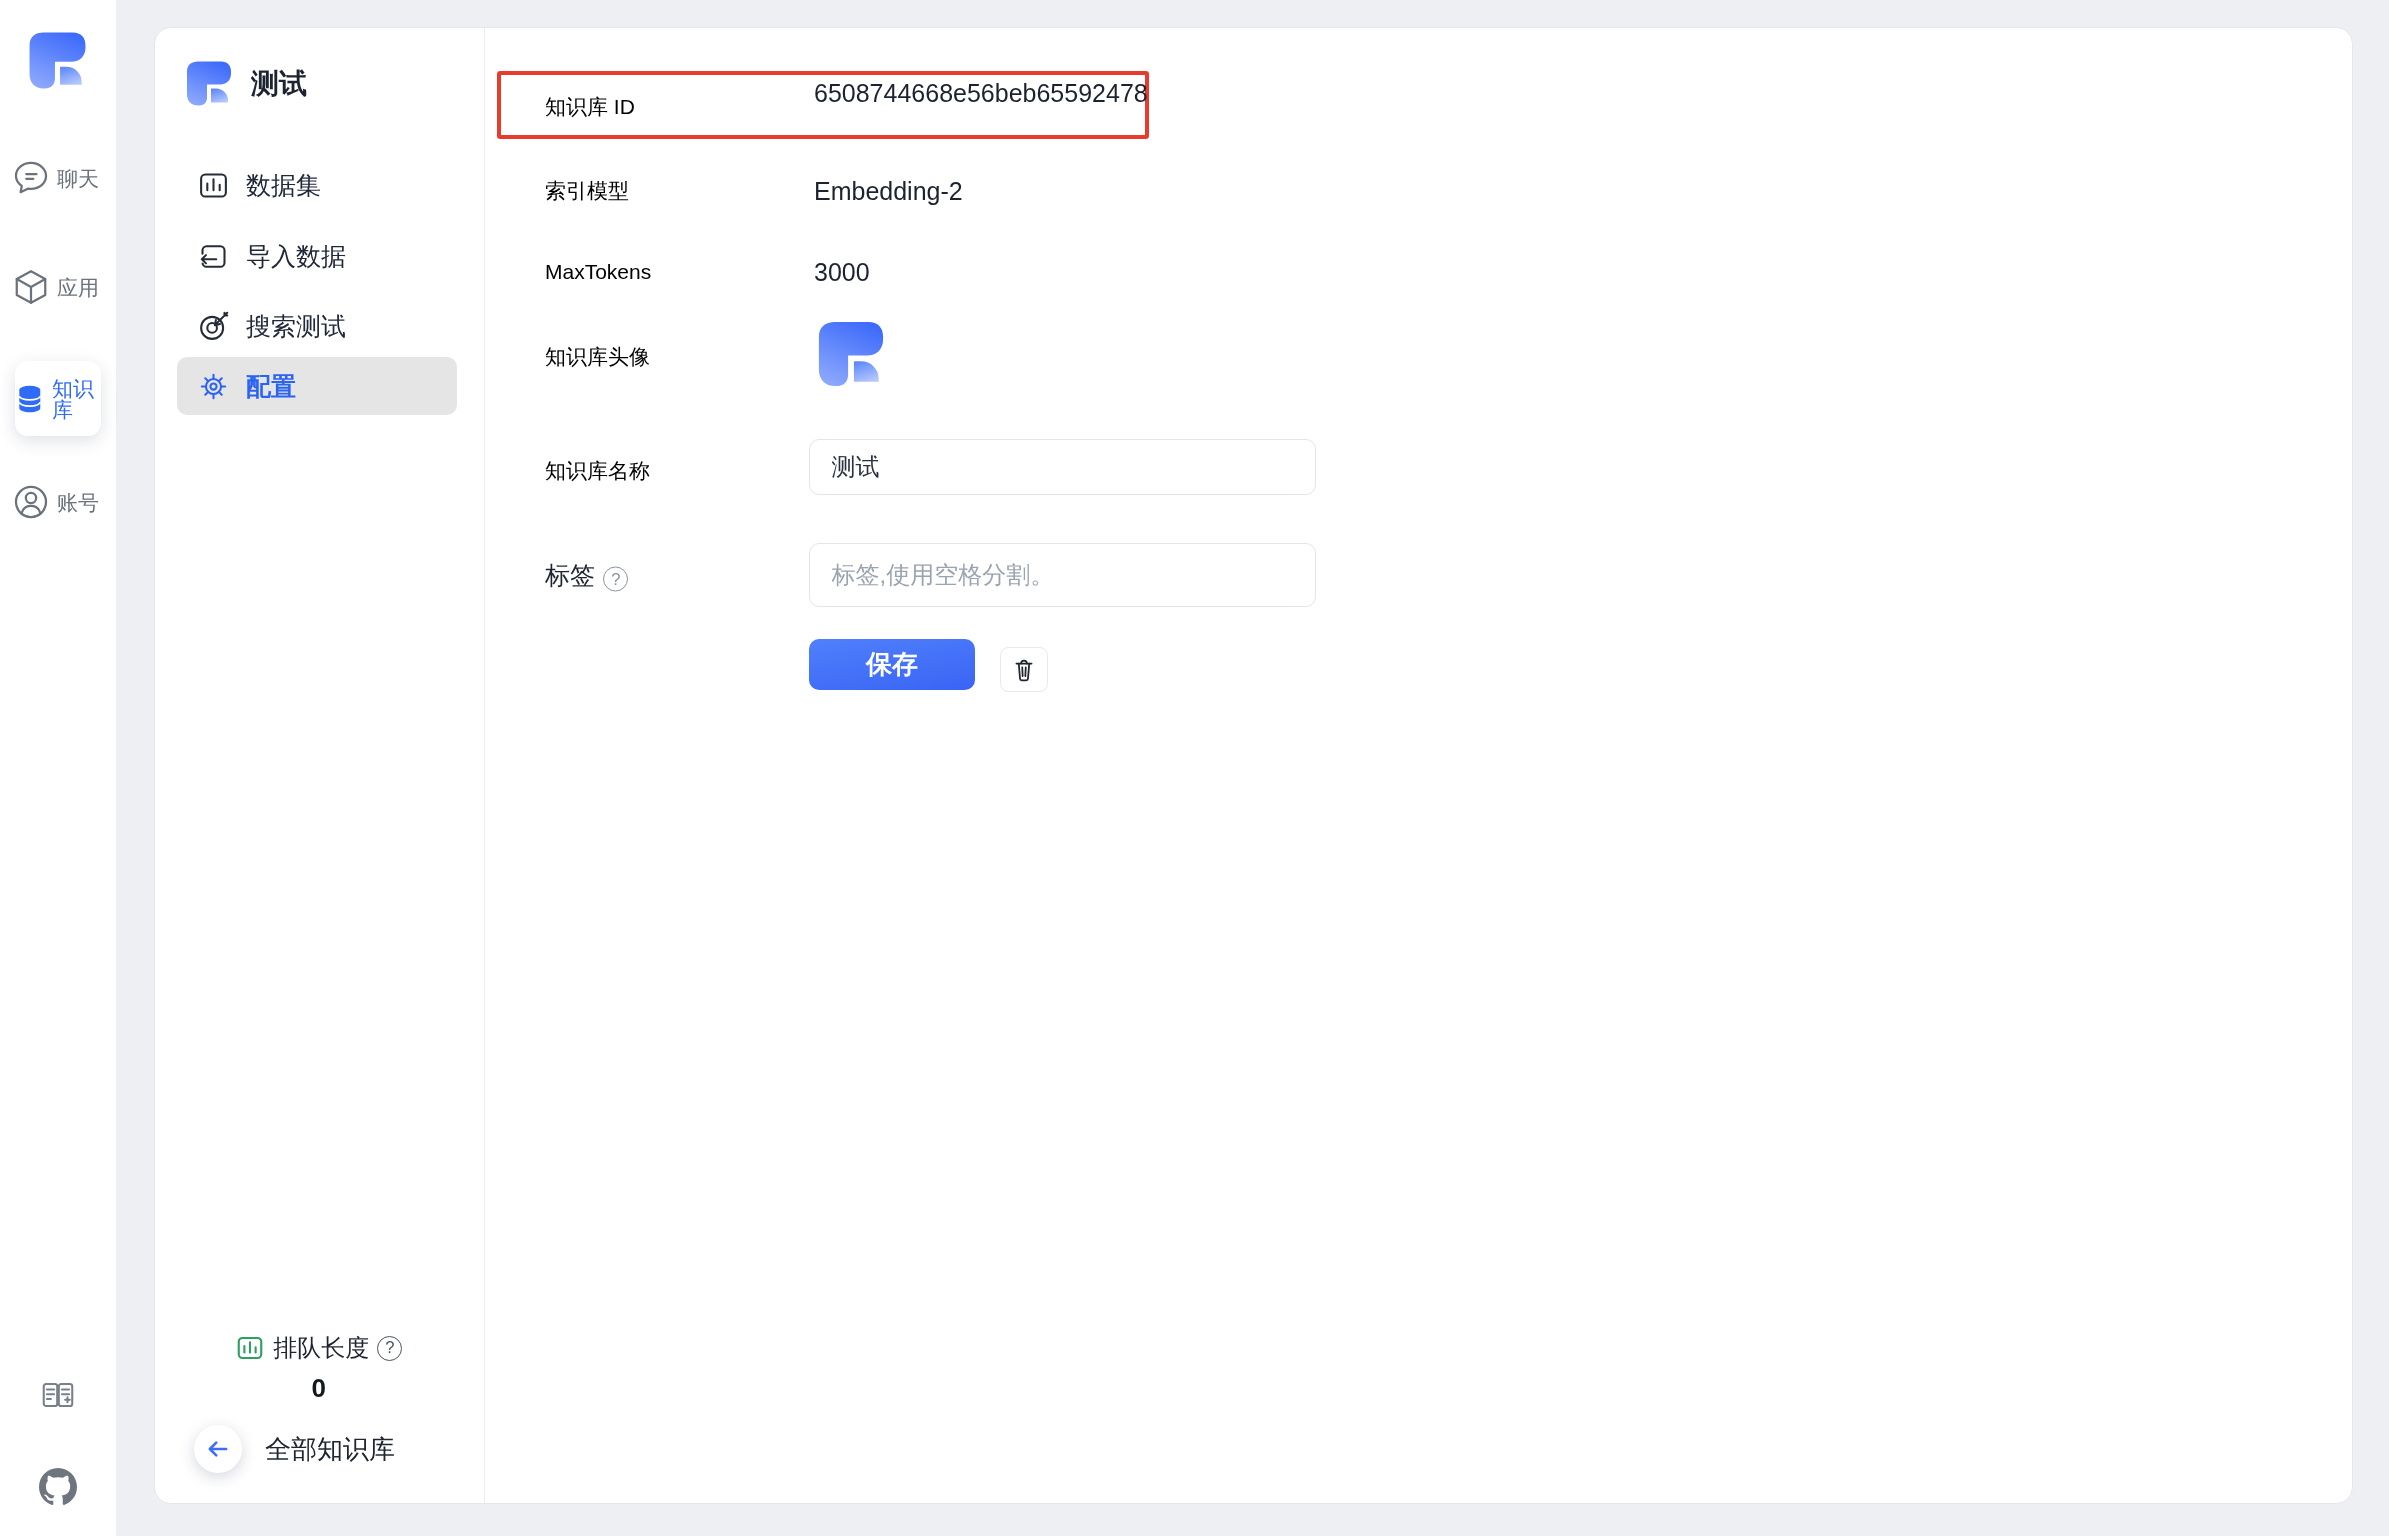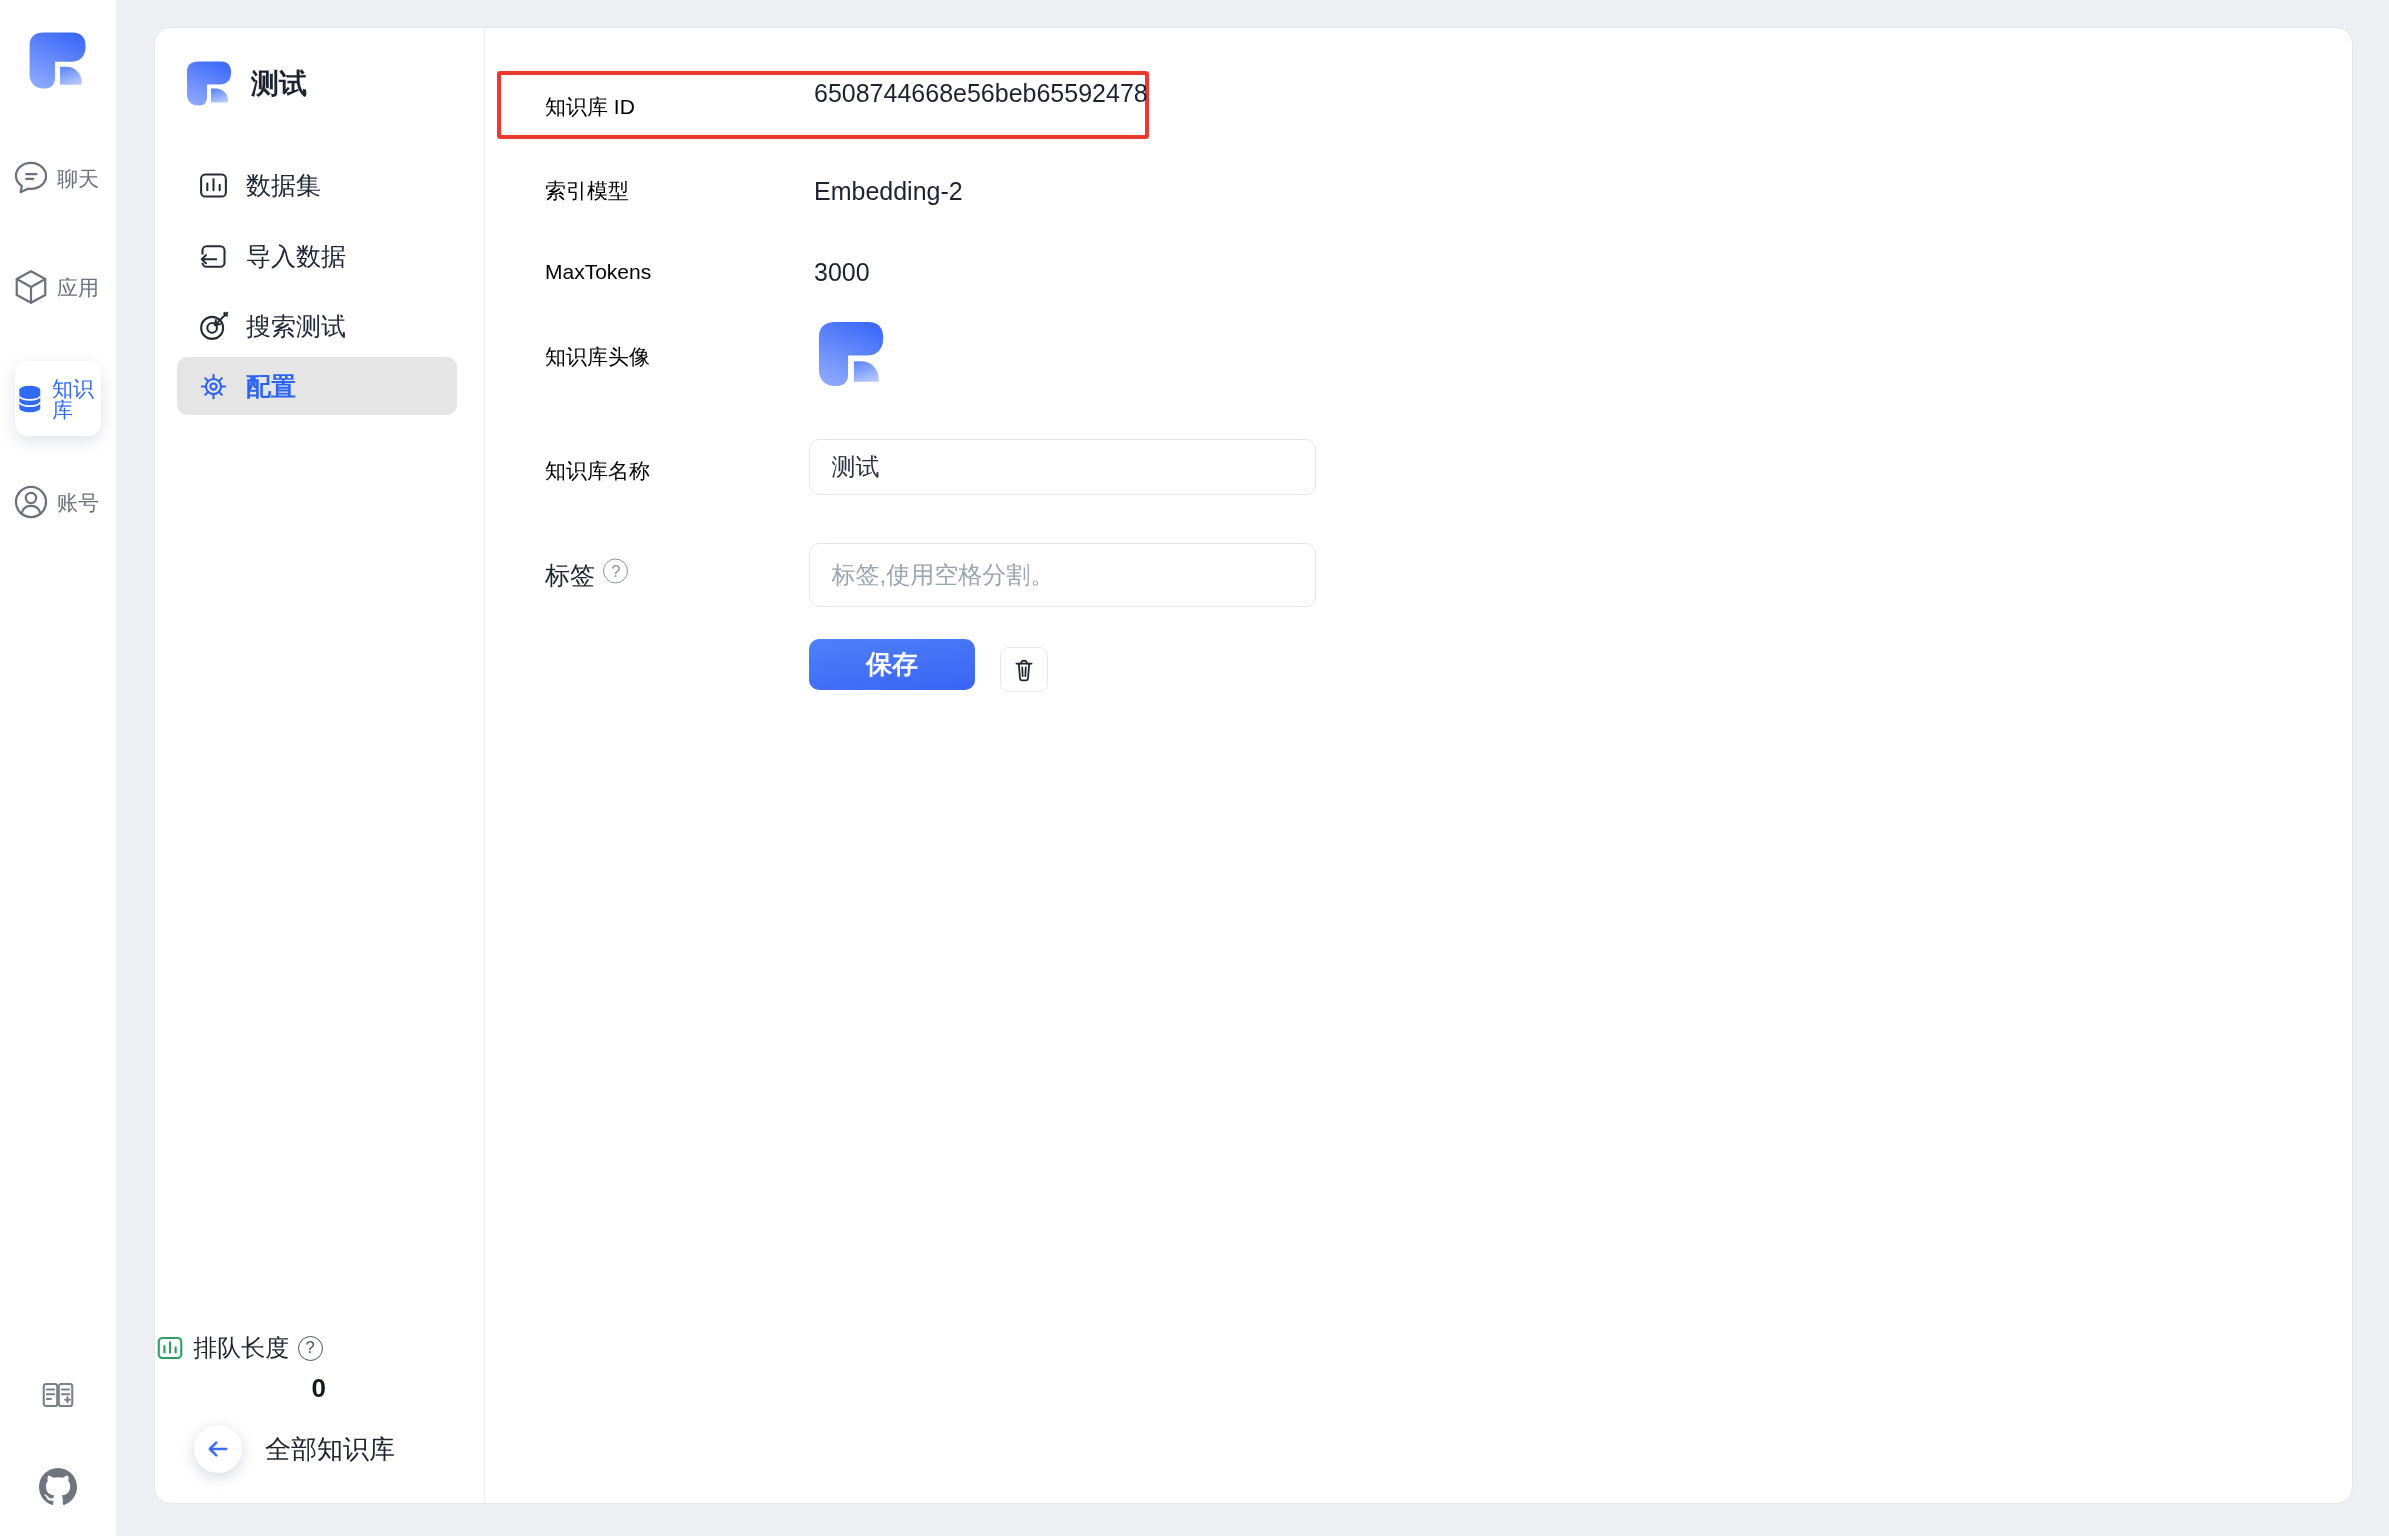--- a/index.html
+++ b/index.html
@@ -27,21 +27,21 @@
   .sb-head .logo{width:48px;height:51px;}
   .sb-title{font-size:28px;font-weight:700;color:#1d2330;}
   .menu-item{position:absolute;left:21.5px;width:280px;height:58px;border-radius:10px;display:flex;
              align-items:center;padding-left:20px;gap:16.6px;font-size:25px;color:#212838;
              box-sizing:border-box;cursor:pointer;}
   .menu-item svg{width:33px;height:33px;color:#262c36;}
   .menu-item.sel{background:#e5e5e5;color:#2b63f2;font-weight:700;}
   .menu-item.sel svg{color:#2b63f2;}
 
   .sb-bottom{position:absolute;left:0;right:1.7px;bottom:30px;}
-  .queue-row{display:flex;align-items:center;gap:8.3px;font-size:24px;color:#1d2330;}
+  .queue-row{display:flex;align-items:center;justify-content:center;gap:8.3px;font-size:24px;color:#1d2330;}
   .queue-row .qicon{width:30px;height:30px;}
   .help{width:25px;height:25px;border:1.7px solid #4a5361;border-radius:50%;display:inline-flex;
         align-items:center;justify-content:center;font-size:16.6px;color:#4a5361;box-sizing:border-box;}
   .help.light{border-color:#8b93a0;color:#8b93a0;}
   .queue-val{text-align:center;font-size:26px;font-weight:700;margin-top:8.3px;color:#14181f;}
   .back-row{margin-top:21.5px;display:flex;align-items:center;gap:23px;padding-left:39px;
             font-size:26px;color:#20262f;}
   .back-btn{width:48px;height:48px;border-radius:50%;background:#fff;display:flex;align-items:center;
             justify-content:center;box-shadow:0 4.1px 15px rgba(30,40,80,.18);cursor:pointer;}
   .back-btn svg{width:28px;height:28px;}
@@ -53,21 +53,21 @@
   .annot{position:absolute;left:12.4px;top:43px;width:652px;height:68px;border:4.1px solid #e93a2e;
          border-radius:3.3px;box-sizing:border-box;pointer-events:none;}
   .avatar{position:absolute;left:331px;top:291px;width:70px;height:70px;cursor:pointer;}
   .tinput{position:absolute;left:324px;width:507px;border:1.7px solid #e1e6ec;border-radius:10px;
           font-size:24px;padding:0 21.5px;color:#2a3140;box-sizing:border-box;outline:none;
           font-family:inherit;background:#fff;}
   .tinput::placeholder{color:#9aa3b0;}
   #name-input{top:411px;height:56px;}
   #tag-input{top:515px;height:64px;}
   .tag-label{position:absolute;left:60px;top:547px;transform:translateY(-50%);display:flex;
-             align-items:flex-start;gap:8.3px;font-size:25px;color:#1f2530;}
+             align-items:flex-end;gap:8.3px;font-size:25px;color:#1f2530;}
   .save-btn{position:absolute;left:324px;top:611px;width:166px;height:51px;border:none;border-radius:10px;
             background:linear-gradient(170deg,#4f80fc,#3a64f4);color:#fff;font-size:26px;font-weight:600;
             display:flex;align-items:center;justify-content:center;cursor:pointer;font-family:inherit;}
   .trash-btn{position:absolute;left:515px;top:619px;width:48px;height:45px;background:#fff;
              border:1.7px solid #e6e9ee;border-radius:8.3px;display:flex;align-items:center;
              justify-content:center;cursor:pointer;box-sizing:border-box;}
   .trash-btn svg{width:28px;height:28px;}
 </style>
 </head>
 <body>

